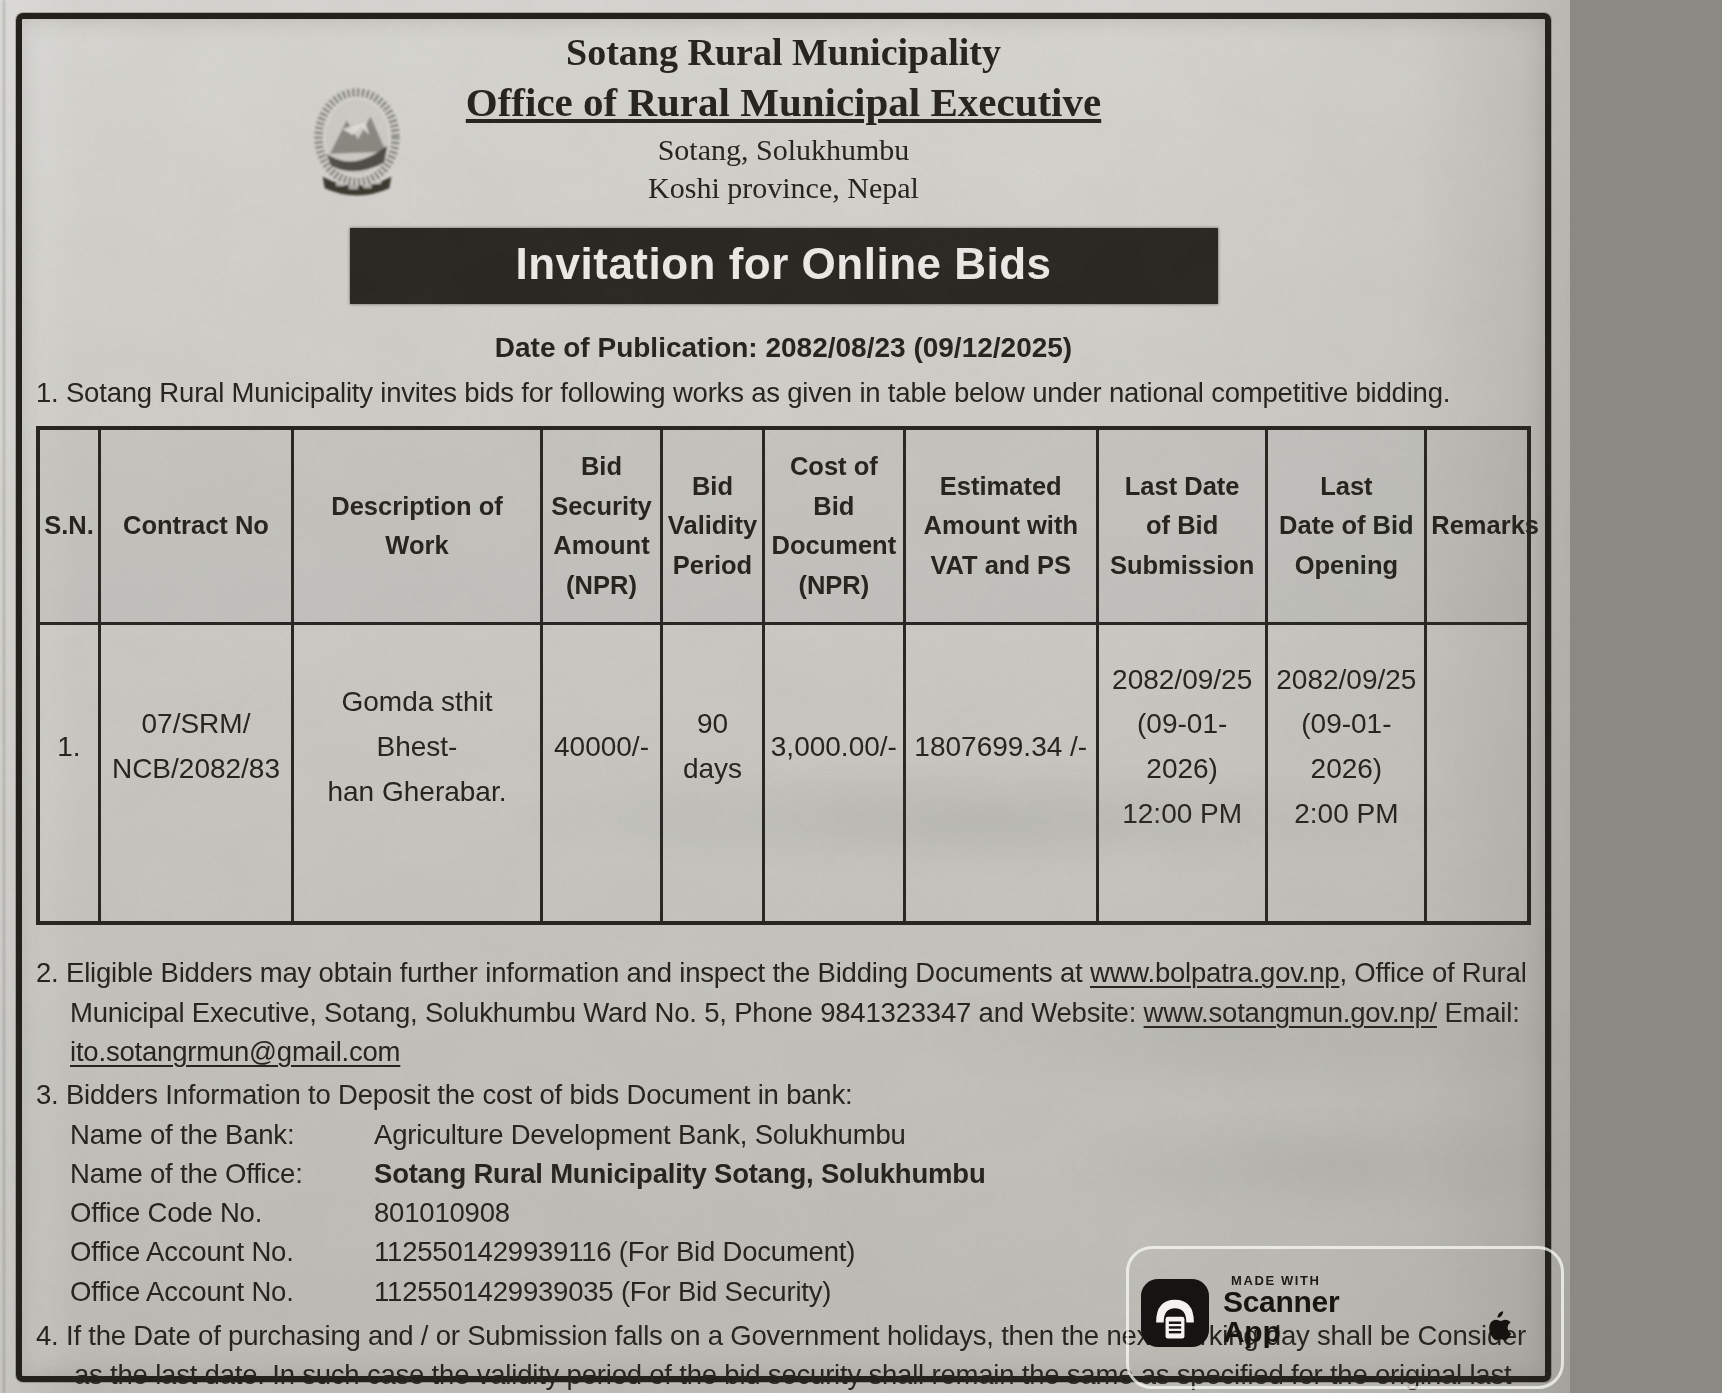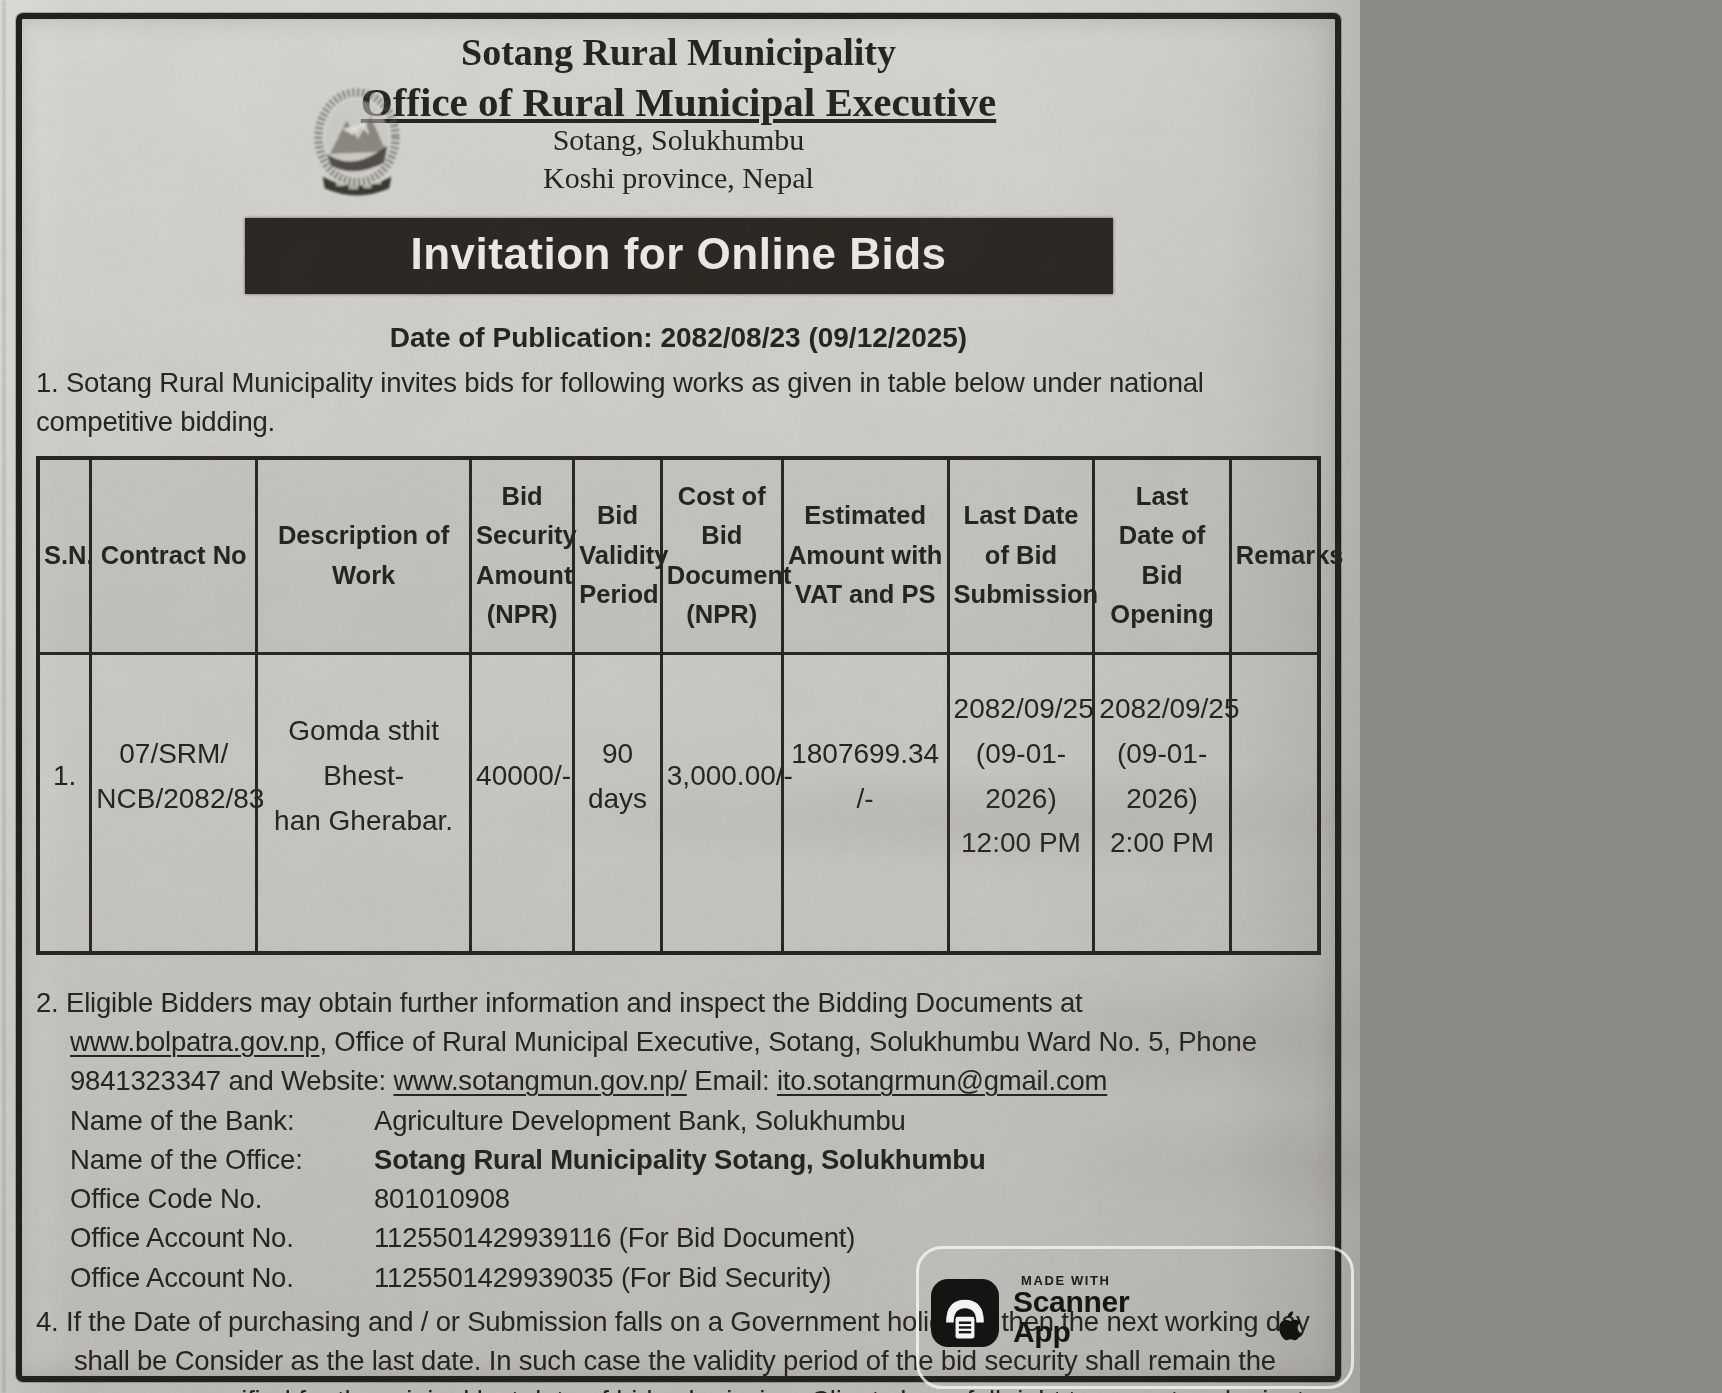--- a/index.html
+++ b/index.html
@@ -1,17 +1,17 @@
 <!DOCTYPE html>
 <html><head>
 <meta charset="utf-8">
 <style>
   html,body{margin:0;padding:0;background:#8a8984;}
   .page{
-    position:relative;width:1360px;height:1393px;overflow:hidden;
+    position:relative;width:1570px;height:1393px;overflow:hidden;
     font-family:"Liberation Sans","DejaVu Sans",sans-serif;
     color:#23211c;
     background:
       linear-gradient(90deg, rgba(255,255,255,0.22) 0%, rgba(255,255,255,0) 5%),
       linear-gradient(270deg, rgba(82,80,73,0.20) 0%, rgba(82,80,73,0.05) 10%, rgba(0,0,0,0) 28%),
       linear-gradient(180deg, rgba(255,255,255,0.18) 0%, rgba(0,0,0,0.02) 45%, rgba(64,62,56,0.13) 100%),
       #d2d1cc;
   }
   .fold-line{position:absolute;left:3px;top:0;width:2px;height:100%;background:rgba(60,58,52,.25);filter:blur(1px);}
   .frame{
@@ -22,21 +22,21 @@
   .content{position:absolute;inset:0;padding:8px 14px 0 14px;}
   .ghost{position:absolute;pointer-events:none;opacity:.5;filter:blur(7px);}
   .g1{left:470px;top:745px;width:980px;height:110px;background:radial-gradient(ellipse at center,rgba(88,86,78,.22),rgba(0,0,0,0) 70%);}
   .g2{left:860px;top:950px;width:720px;height:130px;background:radial-gradient(ellipse at center,rgba(88,86,78,.18),rgba(0,0,0,0) 70%);}
   .g3{left:1020px;top:1090px;width:560px;height:110px;background:radial-gradient(ellipse at center,rgba(88,86,78,.16),rgba(0,0,0,0) 70%);}
 
   
   .hdr{text-align:center;}
   .title1{margin-top:6px;font-family:"Liberation Serif","DejaVu Serif",serif;font-weight:bold;font-size:38px;line-height:1.05;}
   .title2{margin-top:8px;font-family:"Liberation Serif","DejaVu Serif",serif;font-weight:bold;font-size:41px;line-height:1.05;text-decoration:underline;}
-  .sub{font-family:"Liberation Serif","DejaVu Serif",serif;font-size:30px;line-height:1.05;}
+  .sub{margin-top:10px;font-family:"Liberation Serif","DejaVu Serif",serif;font-size:30px;line-height:1.05;}
   .sub2{margin-top:7px;}
   .emblem{position:absolute;left:283px;top:66px;width:104px;height:120px;opacity:.88;}
 
   .banner{width:868px;margin:24px auto 0 auto;background:#282520;color:#f0efec;
     text-align:center;font-weight:bold;font-size:44px;padding:11px 0 15px 0;
     letter-spacing:.5px;box-shadow:0 0 3px rgba(20,20,18,.6);}
   .pubdate{margin-top:28px;text-align:center;font-weight:bold;font-size:28px;}
   .intro{margin-top:9px;font-size:26.5px;letter-spacing:-.2px;}
 
   
@@ -183,20 +183,21 @@
             <td>2082/09/25
 (09-01-2026)
 2:00 PM</td>
             <td></td>
           </tr>
         </tbody>
       </table>
 
       <div class="para para2"><span>2.</span><span> Eligible Bidders may obtain further information and inspect the Bidding Documents at </span><span class="lnk">www.bolpatra.gov.np</span><span>, Office of Rural Municipal Executive, Sotang, Solukhumbu Ward No. 5, Phone 9841323347 and Website: </span><span class="lnk">www.sotangmun.gov.np/</span><span> Email: </span><span class="lnk brk">ito.sotangrmun@gmail.com</span></div>
 
+      <div class="para para3-head">3. Bidders Information to Deposit the cost of bids Document in bank:</div>
       <div class="p3grid">
         <div>Name of the Bank:</div>
         <div class="val">Agriculture Development Bank, Solukhumbu</div>
         <div>Name of the Office:</div>
         <div class="val bold">Sotang Rural Municipality Sotang, Solukhumbu</div>
         <div>Office Code No.</div>
         <div class="val">801010908</div>
         <div>Office Account No.</div>
         <div class="val">1125501429939116 (For Bid Document)</div>
         <div>Office Account No.</div>

